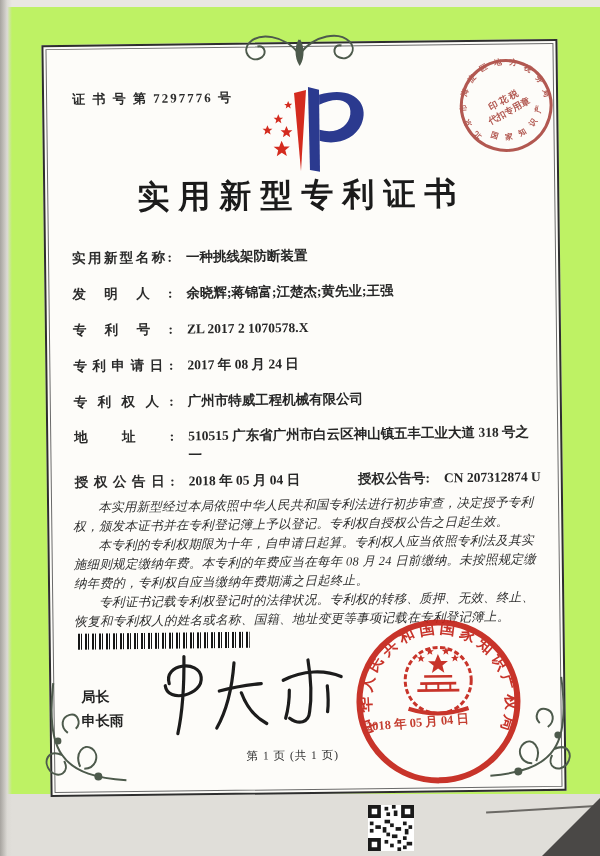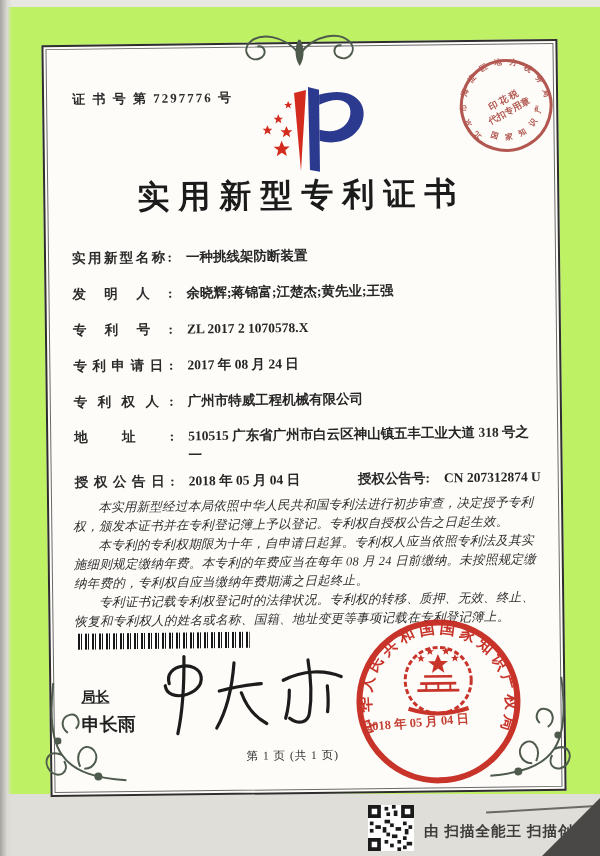--- a/index.html
+++ b/index.html
@@ -42,23 +42,23 @@
 
   .paras{position:absolute;left:24px;top:452px;width:468px;font-size:12.5px;
          line-height:19px;font-style:italic;color:#303030;}
   .paras p{margin:0;text-indent:2em;letter-spacing:.3px;}
 
   .barcode{position:absolute;left:27px;top:587px;width:172px;height:16px;
     background:repeating-linear-gradient(90deg,#161616 0 2px,#fff 2px 3px,#161616 3px 4px,
       #fff 4px 7px,#161616 7px 9px,#fff 9px 10px,#161616 10px 11px,#fff 11px 14px);}
 
   .signer-title{position:absolute;left:30px;top:642px;font-family:"Liberation Sans",sans-serif;
-                font-size:14px;font-weight:700;color:#222;text-decoration:underline;}
+                font-size:14px;font-weight:700;color:#222;}
   .signer-name{position:absolute;left:30px;top:666px;font-family:Liberation Sans, sans-serif;
-               font-size:18px;font-weight:700;color:#222;}
+               font-size:14px;font-weight:700;color:#222;}
   .signature{position:absolute;left:86px;top:606px;width:230px;height:92px;}
 
   .seal{position:absolute;left:300px;top:572px;width:174px;height:174px;opacity:.93;}
 
   .page-footer{position:absolute;left:0;top:704px;width:94%;text-align:center;
                font-size:11.5px;color:#2e2e2e;letter-spacing:1px;}
 
   .orn-top{position:absolute;left:176px;top:-14px;width:160px;height:44px;}
   .orn-bl{position:absolute;left:-14px;top:634px;width:90px;height:122px;}
   .orn-br{position:absolute;right:-14px;top:634px;width:90px;height:122px;transform:scaleX(-1);}
@@ -252,17 +252,16 @@
         <rect x="13" y="16" width="3" height="2"></rect>
       <rect x="9" y="19" width="2" height="2"></rect>
         <rect x="12" y="21" width="2" height="2"></rect>
       <rect x="16" y="19" width="2" height="2"></rect>
         <rect x="19" y="17" width="2" height="2"></rect>
       <rect x="21" y="20" width="3" height="2"></rect>
         <rect x="16" y="23" width="2" height="2"></rect>
       <rect x="19" y="22" width="2" height="2"></rect>
     </g>
   </svg>
-  <div class="scan-text">由 扫描全能王 扫描创建</div>
 
   <div class="edge-left"></div>
   <div class="corner-shadow"></div>
 </div>
 
 </body></html>

